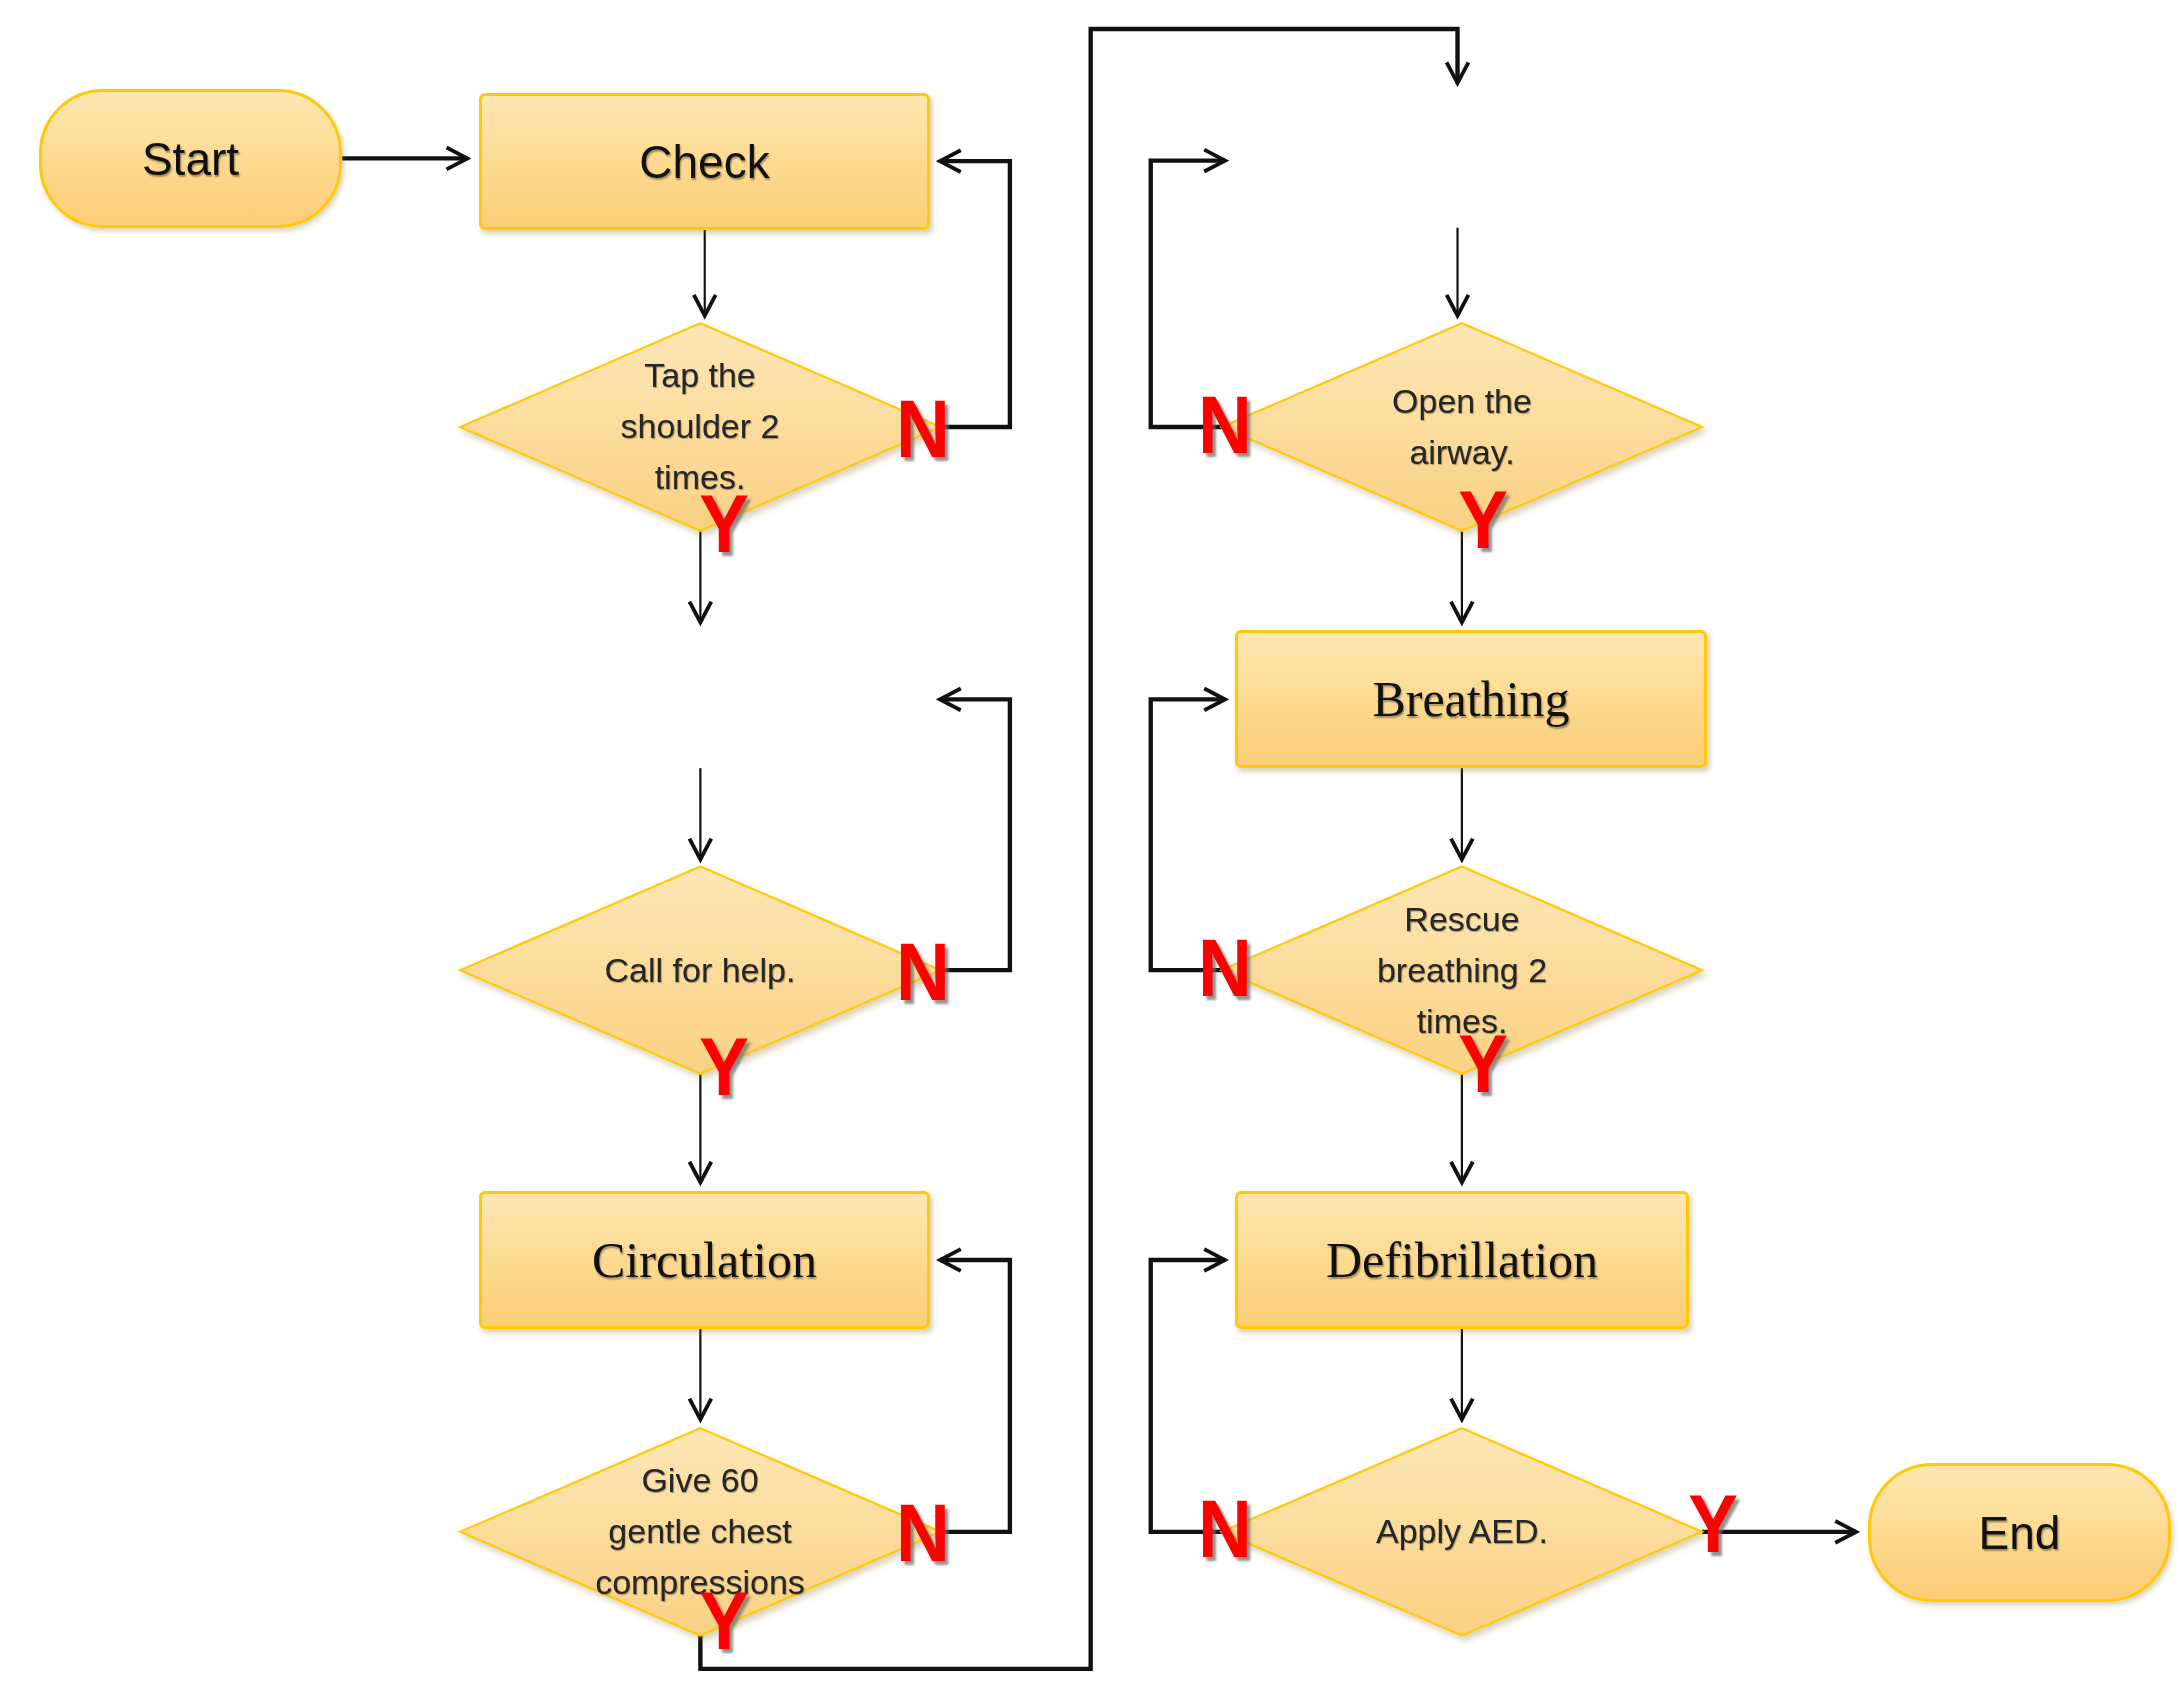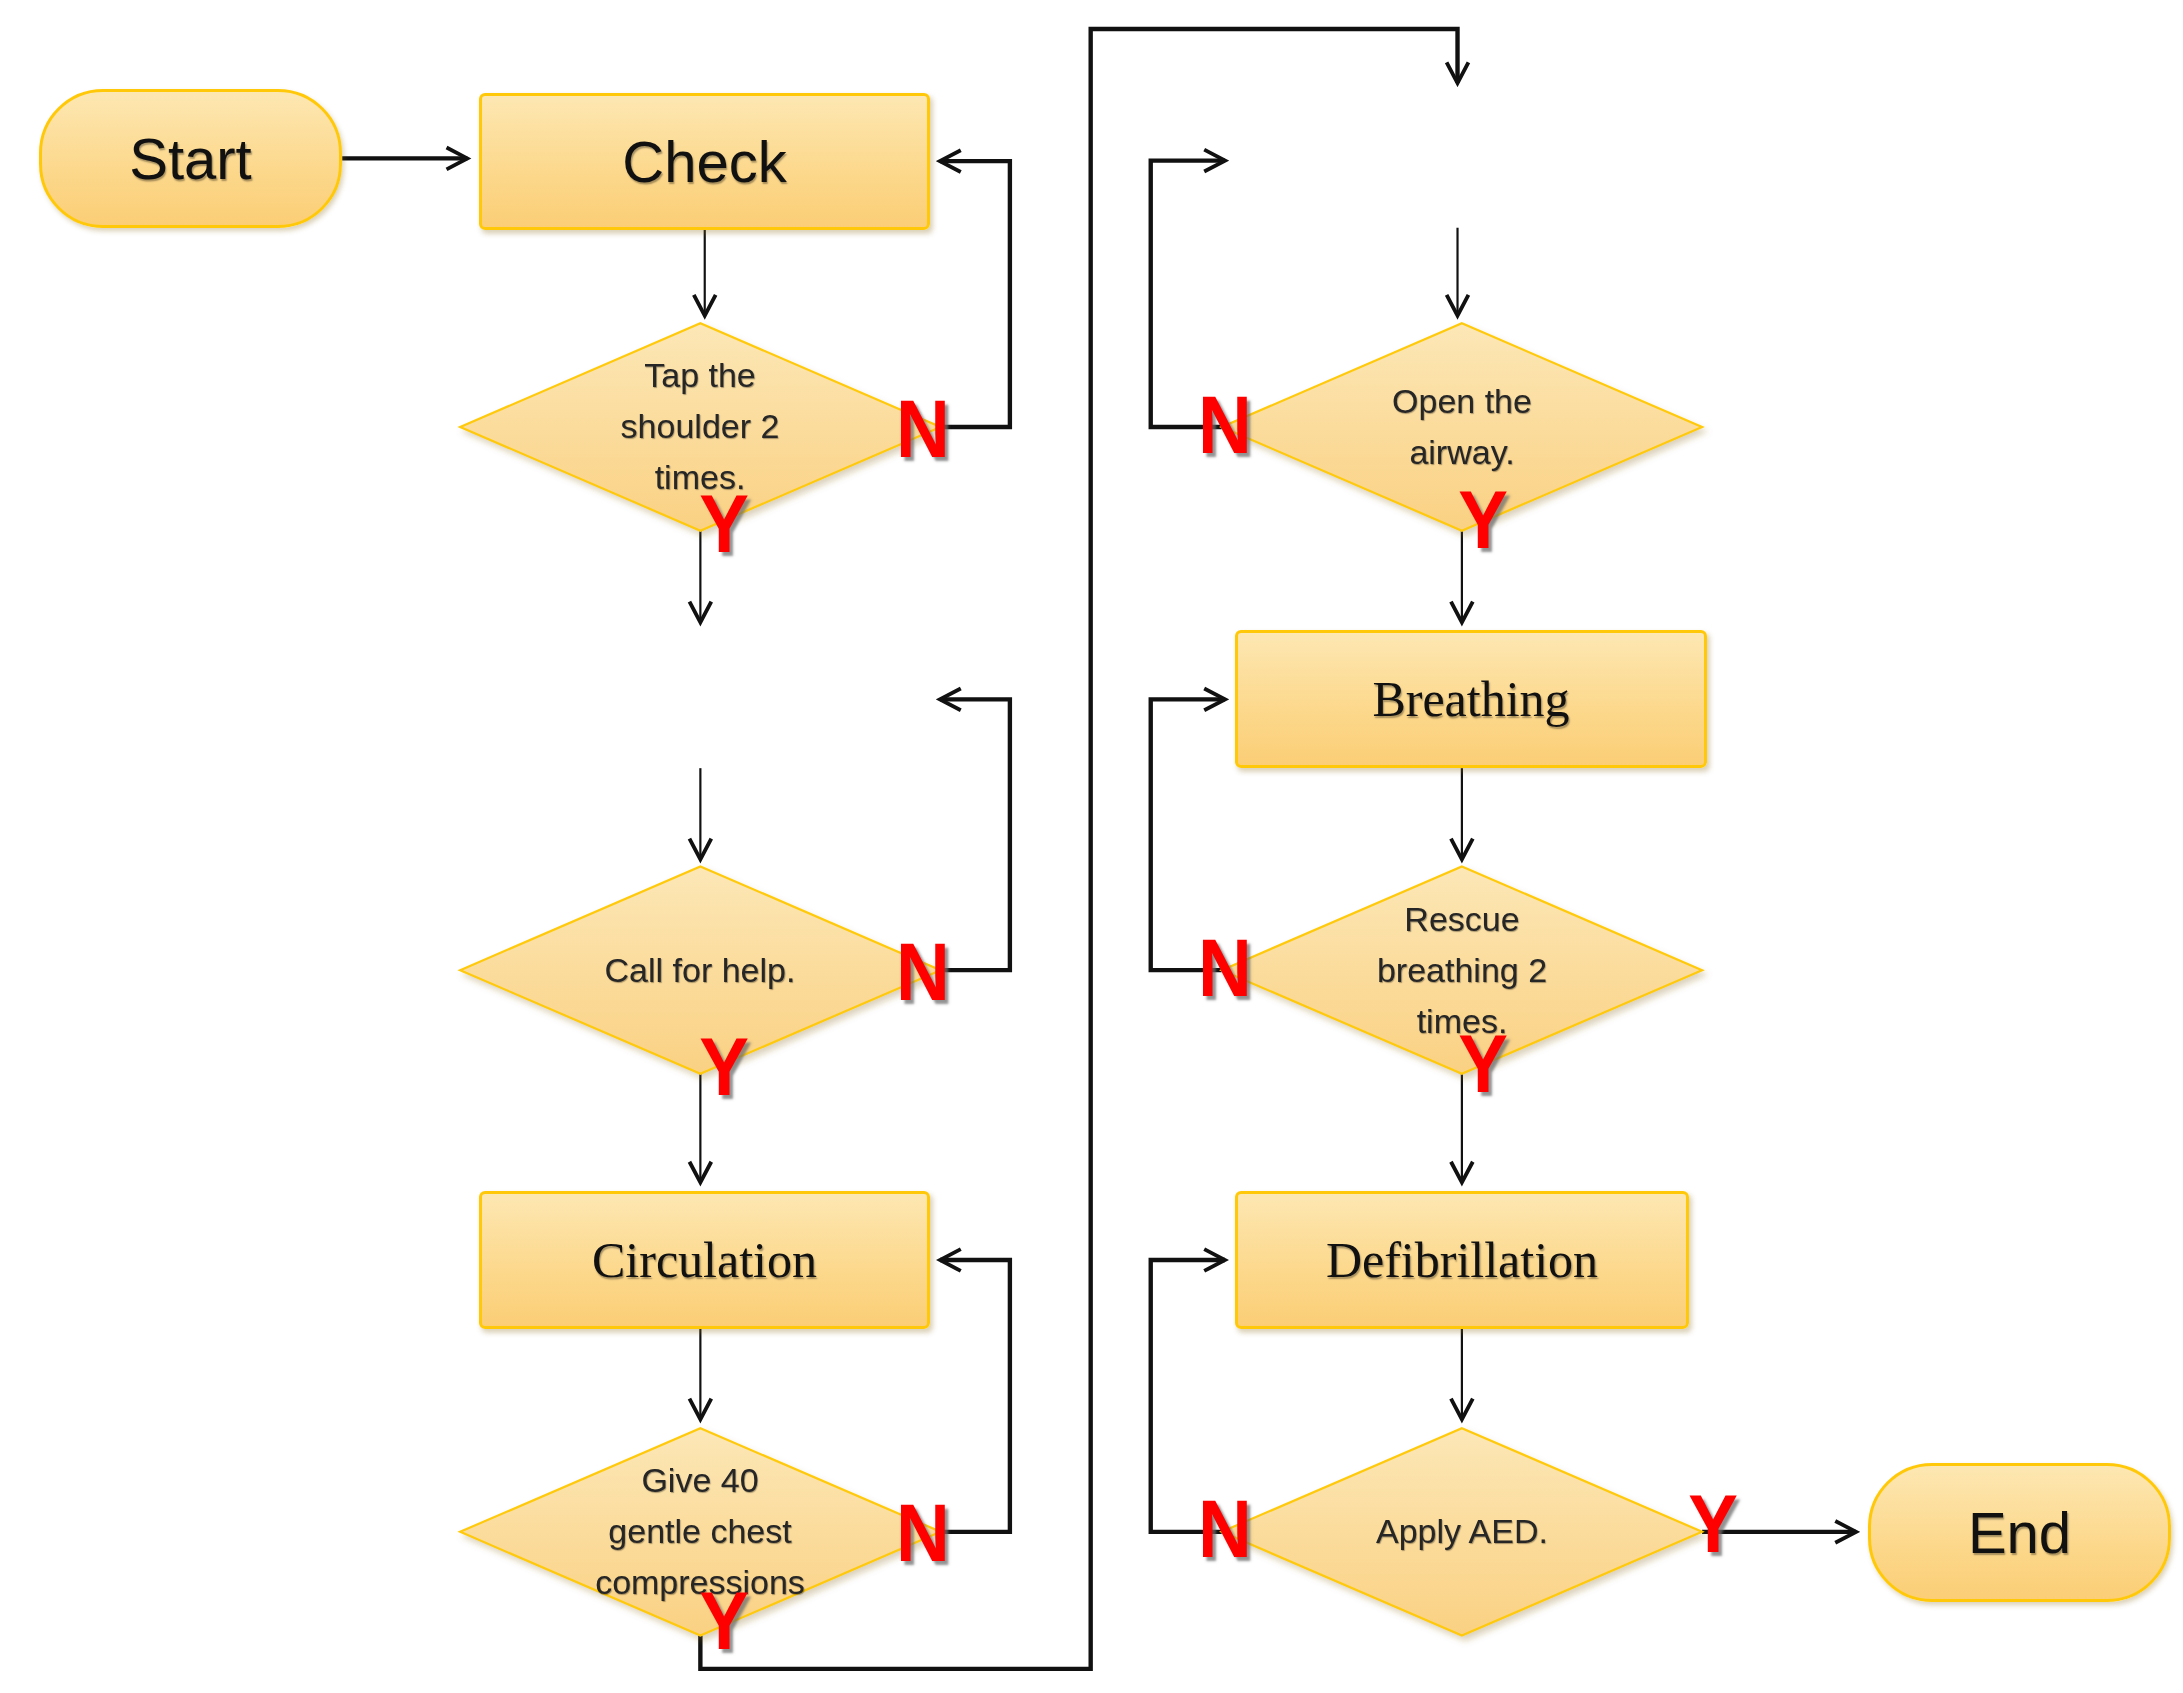--- a/index.html
+++ b/index.html
@@ -19,21 +19,21 @@
     background:linear-gradient(180deg,#FDE7B2 0%,#FCD98E 55%,#FBCE76 100%);
     border:3.3px solid #FFC90A;
     box-shadow:2.2px 3.3px 5.5px rgba(140,105,25,0.30);
     box-sizing:border-box;
     color:#111111;
   }
   .terminator{border-radius:64px;}
   .process{border-radius:6px;}
   .sans-label{
     font-family:"Liberation Sans", sans-serif;
-    font-size:58px;
+    font-size:46px;
     text-shadow:1.1px 1.6px 1.6px rgba(0,0,0,0.35);
     white-space:nowrap;
   }
   .serif-label{
     font-family:"Liberation Serif", serif;
     font-size:50px;
     text-shadow:1.1px 1.6px 1.6px rgba(0,0,0,0.35);
     white-space:nowrap;
   }
 
@@ -163,21 +163,21 @@
     <span>Tap the</span>
     <span>shoulder 2</span>
     <span>times.</span>
   </div>
 
   <div class="dtext" style="left:531px;top:845px;">
     <span>Call for help.</span>
   </div>
 
   <div class="dtext" style="left:531px;top:1406px;">
-    <span>Give 40</span>
+    <span>Give 60</span>
     <span>gentle chest</span>
     <span>compressions</span>
   </div>
 
   <div class="dtext" style="left:1293px;top:301px;">
     <span>Open the</span>
     <span>airway.</span>
   </div>
 
   <div class="dtext" style="left:1293px;top:845px;">

